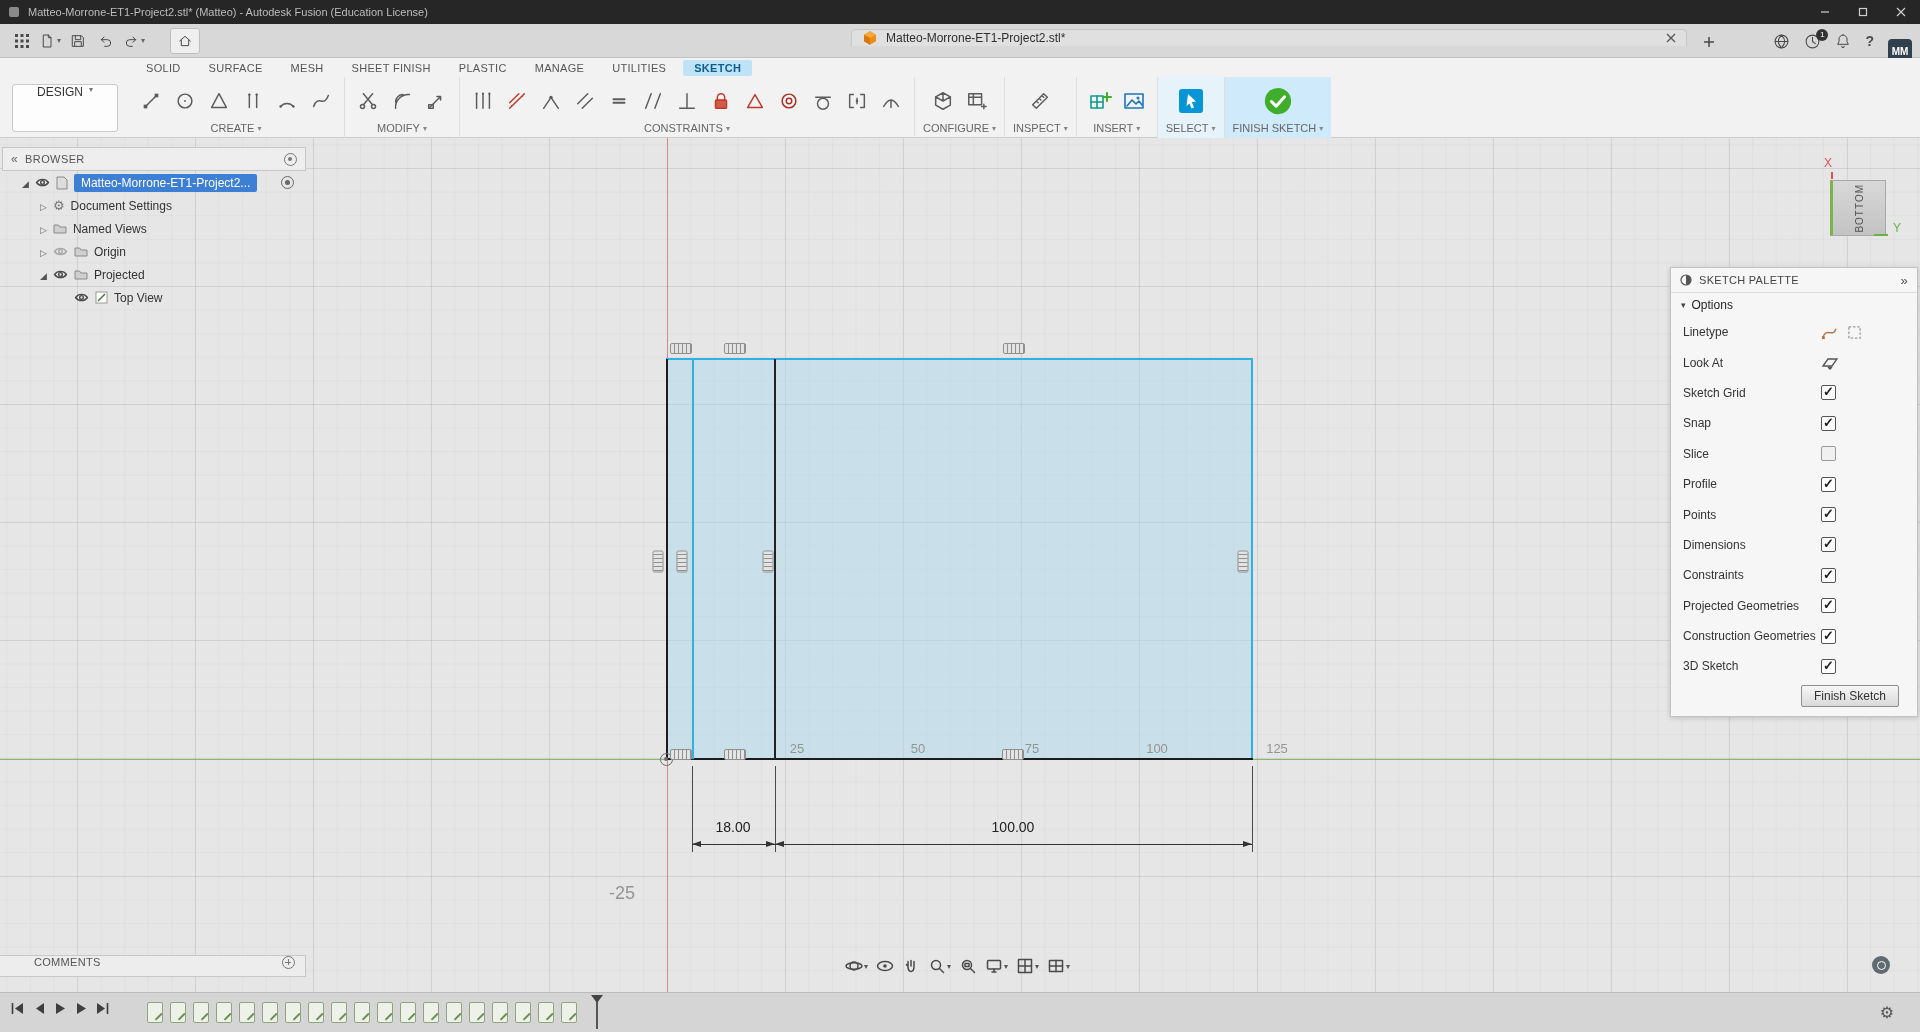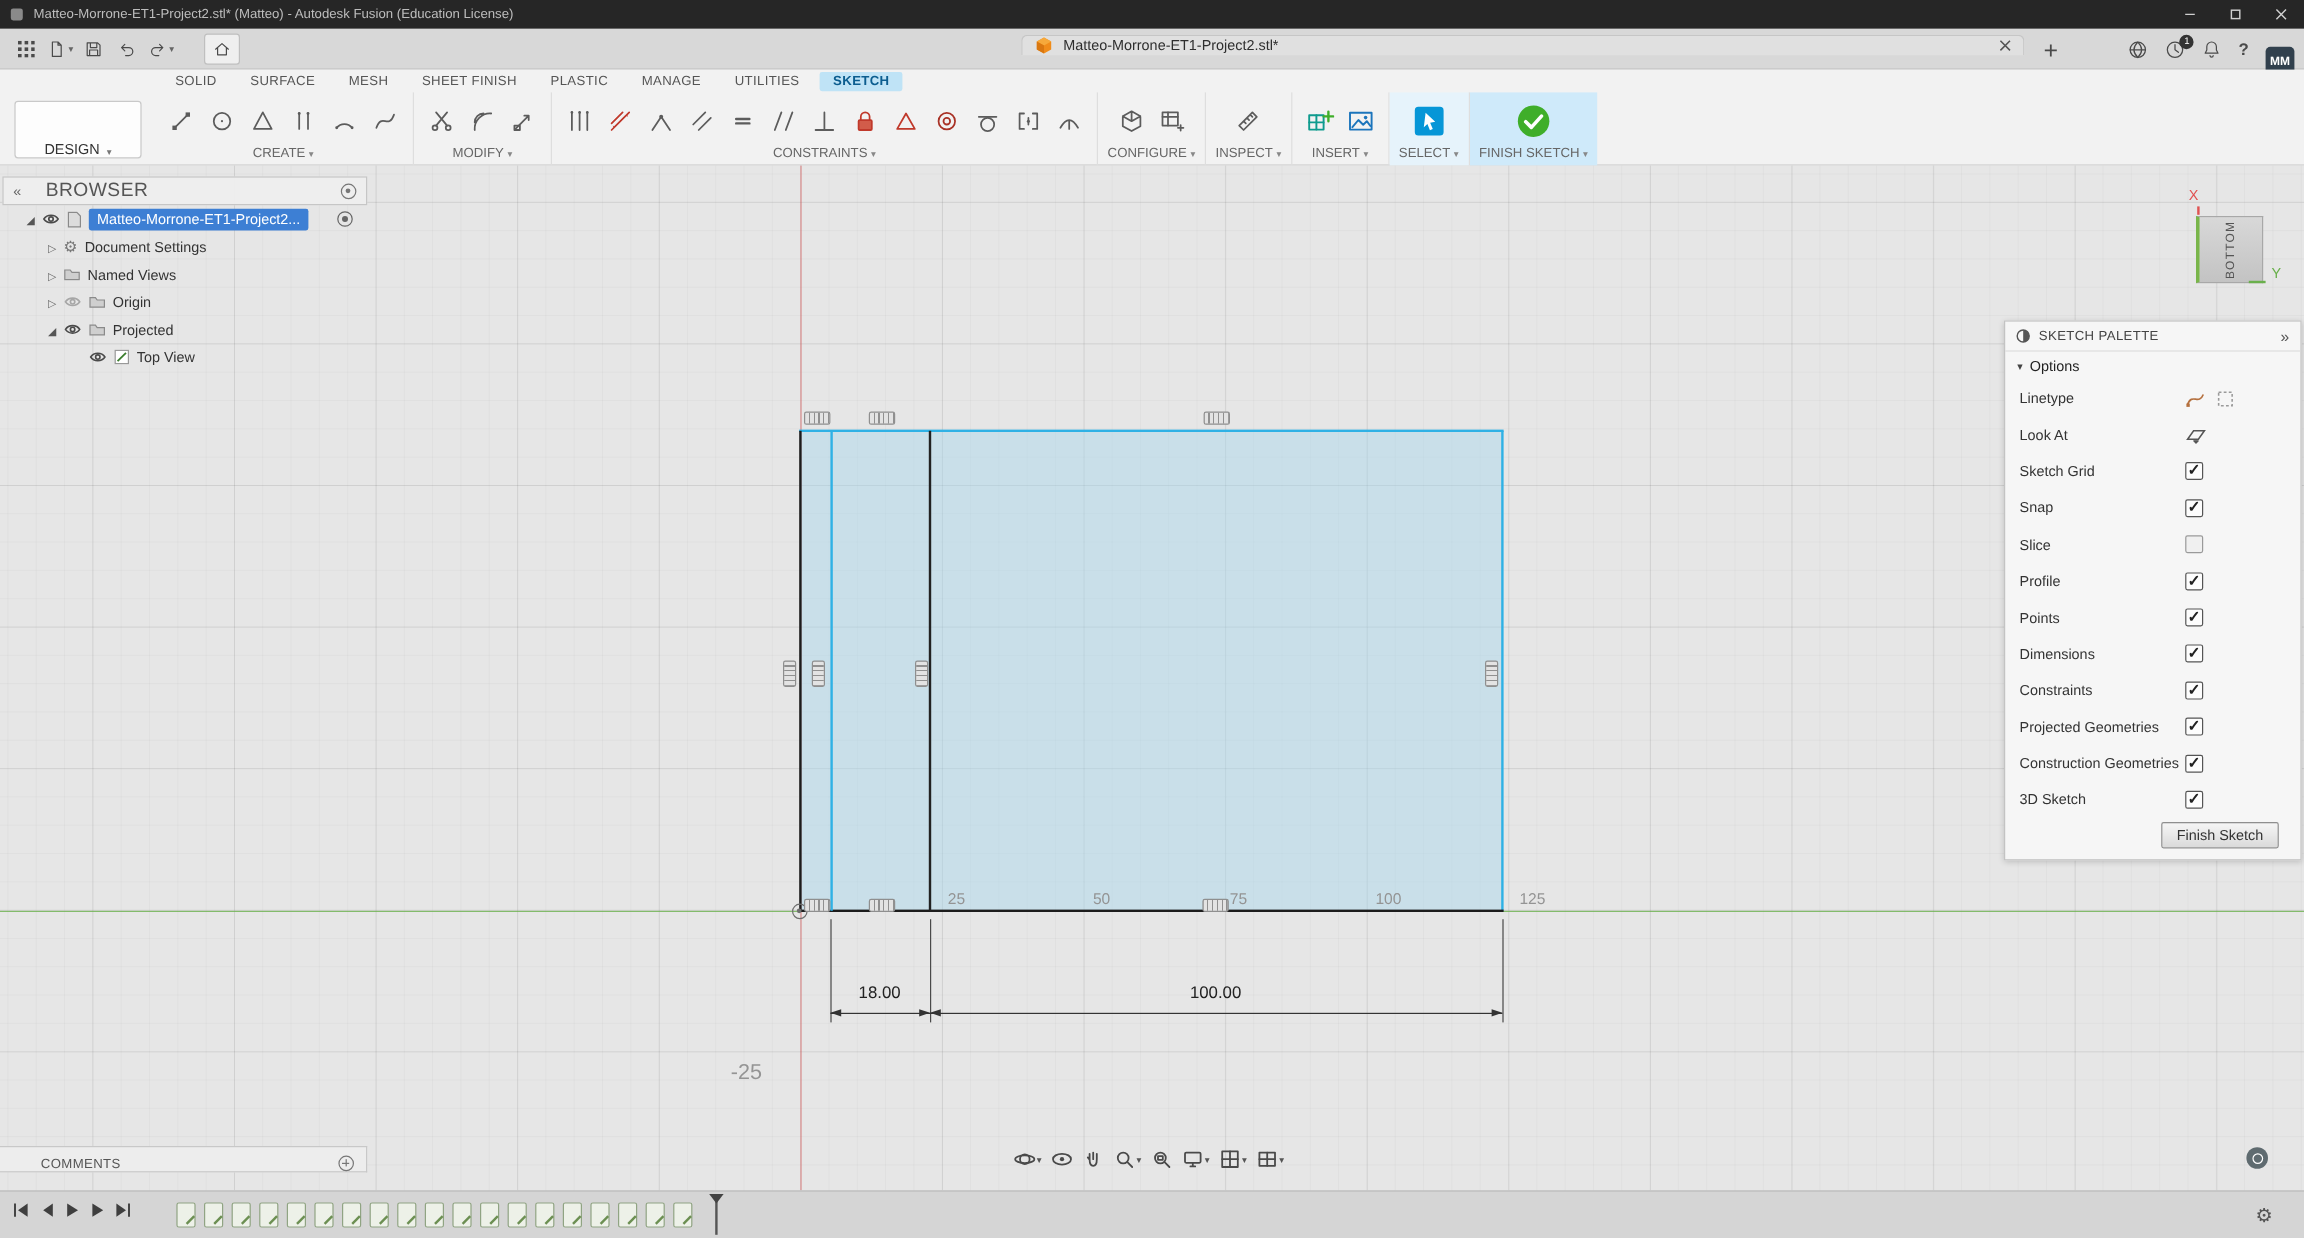--- a/index.html
+++ b/index.html
@@ -36,21 +36,21 @@
   .avatar { width:24px; height:24px; border-radius:4px; background:#31404d; color:#fff; font-size:10px;
     font-weight:bold; display:flex; align-items:center; justify-content:center;margin-top:20px; }
 
   
   .ribbon { position:absolute; top:58px; left:0; width:100%; height:80px; background:#f2f2f2; border-bottom:1px solid #cecece; }
   .rtabs { height:19px; display:flex; align-items:center; gap:6px; margin-left:135px; }
   .rtab { padding:2px 11px; font-size:11px; color:#555; letter-spacing:.3px; border-radius:2px; }
   .rtab.active { background:#bfe3f6; color:#0c5d8f; font-weight:bold; }
   .toolbar { height:61px; display:flex; align-items:stretch; }
   .design-box { align-self:center; margin:0 10px 0 12px; width:106px; height:48px; background:#fdfdfd;
-    border:1px solid #c9c9c9; border-radius:3px; display:flex; align-items:flex-end; justify-content:center;
+    border:1px solid #c9c9c9; border-radius:3px; display:flex; align-items:flex-start; justify-content:center;
     gap:6px; font-size:12px; color:#333; }
   .design-box::after { content:"▾"; font-size:8px; color:#777; }
   .tb-group { display:flex; flex-direction:column; align-items:center; justify-content:flex-start;
     padding:4px 8px 2px; border-right:1px solid #dedede; }
   .tb-group.finish { background:#cfeafa; border-right:none; }
   .tb-group.selectg { background:#e6f3fb; }
   .tools { display:flex; align-items:center; gap:4px; height:40px; }
   .tool { width:30px; height:30px; display:flex; align-items:center; justify-content:center; border-radius:3px; }
   .tool svg { stroke:#5c5c5c; fill:none; stroke-width:1.6; stroke-linecap:round; stroke-linejoin:round; }
   .tb-label { font-size:11px; color:#666; display:flex; align-items:center; gap:3px; margin-top:1px; }
@@ -95,21 +95,21 @@
   .viewcube { position:absolute; left:1830px; top:180px; width:56px; height:56px;
     background:linear-gradient(#d8d8d8,#c3c3c3); border:1px solid #a8a8a8; border-left:3px solid #79b54a;
     display:flex; align-items:center; justify-content:center; }
   .viewcube span { writing-mode:vertical-rl; transform:rotate(180deg); font-size:10px; letter-spacing:1px; color:#555; }
   .vc-y { position:absolute; left:1893px; top:221px; color:#6ab04c; font-size:12px; }
   .vc-ytick { position:absolute; left:1874px; top:234px; width:14px; height:2px; background:#6ab04c; }
 
   
   .browser { position:absolute; left:2px; top:147px; width:304px; font-size:12px; color:#333; }
   .b-header { height:24px; background:rgba(238,238,238,.96); border:1px solid #c6c6c6; display:flex;
-    align-items:center; padding:0 8px; font-size:16px; color:#555; letter-spacing:.4px; gap:20px; }
+    align-items:center; padding:0 8px; font-size:11px; color:#555; letter-spacing:.4px; gap:7px; }
   .b-collapse::before { content:"«"; color:#666; font-size:12px; }
   .b-dot { margin-left:auto; width:13px; height:13px; border:1.5px solid #777; border-radius:50%; position:relative; }
   .b-dot::after { content:""; position:absolute; left:3px; top:3px; width:4px; height:4px; background:#777; border-radius:50%; }
   .b-row { height:23px; display:flex; align-items:center; gap:6px;text-align:right; }
   .tri-e::before { content:"◢"; font-size:9px; color:#555; }
   .tri-c::before { content:"▷"; font-size:9px; color:#666; }
   .b-root-label { background:#3d7fd4; color:#fff; border-radius:2px; padding:2px 7px; }
   .b-radio { margin-left:auto; margin-right:12px; width:13px; height:13px; border:1.5px solid #666; border-radius:50%; position:relative; }
   .b-radio::after { content:""; position:absolute; left:2.5px; top:2.5px; width:5px; height:5px; background:#666; border-radius:50%; }
   .gear-glyph::before { content:"⚙"; font-size:13px; color:#777; }
@@ -128,21 +128,21 @@
   .p-row .lbl { width:138px; }
   .pal-check { width:15px; height:15px; border:1.5px solid #555; border-radius:2px; background:#fdfdfd; position:relative; }
   .pal-check.checked::after { content:"✓"; position:absolute; left:1px; top:-2px; font-size:13px; font-weight:bold; color:#222; }
   .pal-check.off { border-color:#9a9a9a; background:#f0f0f0; }
   .p-icons { display:flex; gap:9px; }
   .finish-btn { position:absolute; right:18px; bottom:9px; padding:3px 12px; font-size:12px; color:#333;
     background:linear-gradient(#f6f6f6,#dadada); border:1px solid #8f8f8f; border-radius:2px; }
 
   
   .comments { position:absolute; left:0; top:955px; width:306px; height:22px; background:#ededed;
-    border:1px solid #c8c8c8; border-left:none; display:flex; align-items:flex-end; padding:0 10px 0 34px;
+    border:1px solid #c8c8c8; border-left:none; display:flex; align-items:flex-start; padding:0 10px 0 34px;
     font-size:11px; color:#555; letter-spacing:.3px; }
   .c-plus { margin-left:auto; width:13px; height:13px; border:1.5px solid #777; border-radius:50%; position:relative; }
   .c-plus::before { content:""; position:absolute; left:2px; top:4.5px; width:6px; height:1.5px; background:#777; }
   .c-plus::after  { content:""; position:absolute; left:4.5px; top:2px; width:1.5px; height:6px; background:#777; }
   .navbar { position:absolute; left:845px; top:954px; height:24px; display:flex; align-items:center; gap:8px; }
   .nv { display:flex; align-items:center; gap:1px; }
   .nv .c { font-size:8px; color:#555; }
   .feedback { position:absolute; left:1872px; top:956px; width:18px; height:18px; border-radius:50%;
     background:#5f6b70; display:flex; align-items:center; justify-content:center; }
   .feedback::after { content:""; width:7px; height:7px; border:1.5px solid #fff; border-radius:50%; }

